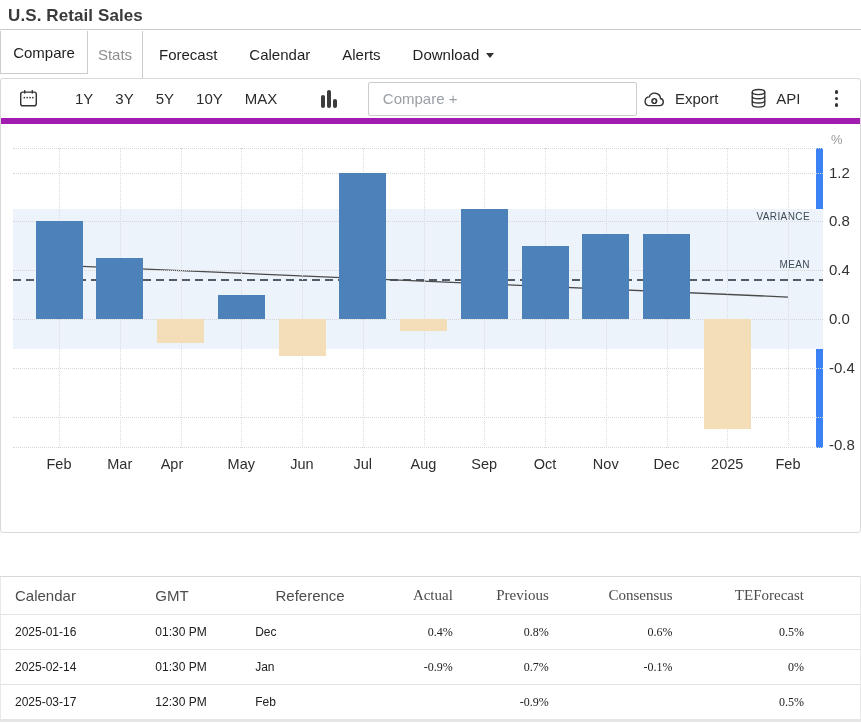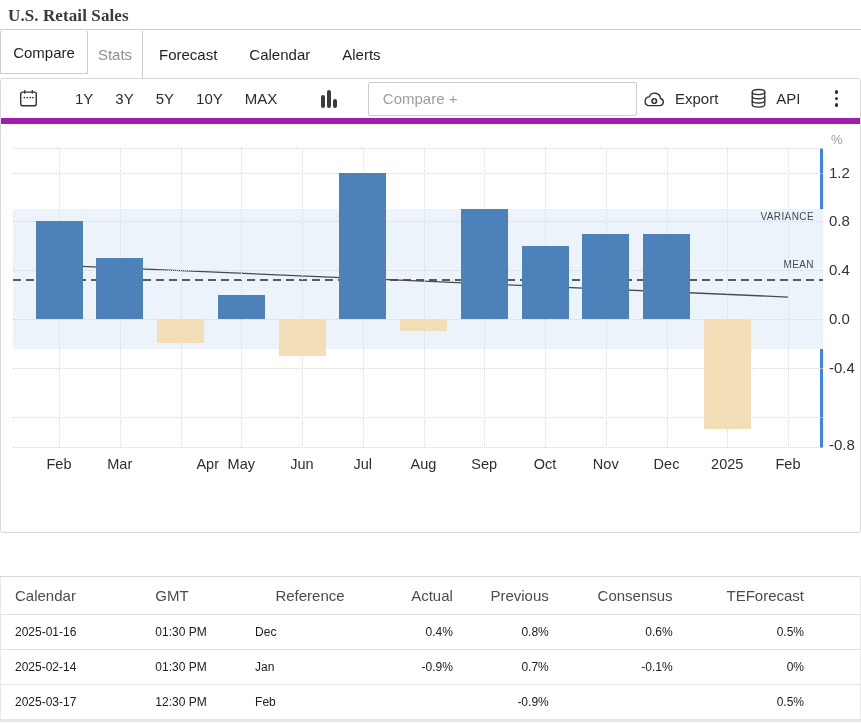--- a/index.html
+++ b/index.html
@@ -1,21 +1,21 @@
 <!DOCTYPE html>
 <html><head>
 <meta charset="utf-8">
 <style>
   * { margin:0; padding:0; box-sizing:border-box; }
   html,body { background:#fff; }
   body { font-family:"Liberation Sans","DejaVu Sans",sans-serif; color:#222; }
   #app { position:relative; width:861px; height:724px; background:#fff; overflow:hidden; }
 
   
-  .title-bar { position:absolute; left:0; top:0; width:861px; height:30px; border-bottom:1px solid #ccc;font-family:Liberation Serif, serif; }
+  .title-bar { position:absolute; left:0; top:0; width:861px; height:30px; border-bottom:1px solid #ccc; }
   .title-bar h1 { font-size:17px; font-weight:bold; color:#3a3a3a; padding:6px 0 0 8px; letter-spacing:.1px; }
 
   
   .tabs { position:absolute; left:0; top:31px; width:861px; height:47px; display:flex; align-items:stretch; }
   .tab { display:flex; align-items:center; justify-content:center; font-size:15px; color:#1f1f1f; cursor:pointer; padding:0 16px; }
   .tab .caret { width:0; height:0; border-left:4px solid transparent; border-right:4px solid transparent; border-top:5px solid #333; margin-left:7px; margin-top:2px; }
   .tab-summary { width:88px; height:43px; border-left:1px solid #ccc; border-right:1px solid #ccc; border-bottom:1px solid #ccc; padding:0; }
   .tab-stats { width:55px; height:47px; border-right:1px solid #ccc; color:#8f8f8f; padding:0; }
 
   
@@ -28,21 +28,21 @@
   .chart-type i { display:block; width:3.5px; background:#3c3c3c; border-radius:2px; }
   .compare-input { margin-left:31px; width:269px; height:34px; border:1px solid #ccc; border-radius:2px; font-size:15px; padding:0 14px; color:#333; font-family:inherit; outline:none; }
   .compare-input::placeholder { color:#9aa0a6; }
   .export-btn { margin-left:auto; gap:8px; }
   .api-btn { margin-left:31px; gap:8px; }
   .kebab { margin-left:30px; display:flex; flex-direction:column; gap:3px; cursor:pointer; padding:4px; }
   .kebab i { width:3.5px; height:3.5px; border-radius:50%; background:#2f2f2f; display:block; }
 
   
   .chart-body { position:relative; height:409px; }
-  #plot { position:absolute; left:12px; top:24px; width:810px; height:300px; border-right:3px solid #3b82f6;padding-left:11px; }
+  #plot { position:absolute; left:12px; top:24px; width:810px; height:300px; border-right:7px solid #3b82f6;padding-left:11px; }
   .band { position:absolute; left:0; width:810px; background:#ecf3fa; }
   .hgrid { position:absolute; left:0; width:810px; height:0; border-top:1px dotted #d7d7d7; }
   .vgrid { position:absolute; top:0; height:300px; width:0; border-left:1px dotted #dcdcdc; }
   .bar { position:absolute; }
   .plot-note { position:absolute; right:6px; font-size:10px; color:#3f4a54; letter-spacing:.4px; }
   #trend-svg { position:absolute; left:0; top:0; }
   .y-tick { position:absolute; left:828px; width:32px; font-size:15px; color:#333; }
   .unit-label { position:absolute; left:830px; top:8px; font-size:13px; color:#9a9a9a; }
   .x-axis { position:absolute; left:0; top:332px; width:861px; height:20px; }
   .x-label { position:absolute; width:70px; text-align:center; font-size:14.5px; color:#2e2e2e; }
@@ -50,21 +50,21 @@
   .source-label { position:absolute; left:30px; top:3px; font-size:12.5px; color:#9a9a9a; }
   .mode-links { position:absolute; right:41px; top:0; display:flex; gap:29px; }
   .mode-link { font-size:15px; color:#2b2b2b; cursor:pointer; }
   .mode-link.active { color:#2f87e0; }
 
   
   .data-table-wrap { position:absolute; left:0; top:576px; width:861px; }
   table.data-table { width:861px; border-collapse:collapse; border-top:1px solid #d8d8d8; border-left:1px solid #e9e9e9; border-right:1px solid #e9e9e9; }
   .data-table th { font-weight:normal; font-size:15px; color:#4c4c4c; height:38px; border-bottom:1px solid #e3e3e3; }
   .data-table td { font-size:12px; color:#202020; height:35px; border-bottom:1px solid #e3e3e3; }
-  .al { text-align:left; } .ac { } .ar { text-align:right; }
+  .al { text-align:left; } .ac { } .ar { text-align:right;font-family:Liberation Serif, serif; }
   .pl14 { padding-left:14px; } .pl15 { padding-left:15px; } .pr7 { padding-right:7px; } .pr56 { padding-right:56px; }
   .bottom-strip { position:absolute; left:0; top:719px; width:861px; height:3px; background:#e5e5e7; }
 
   
   .icon-svg { display:block; }
 </style>
 </head>
 <body>
 
 <div id="app">
@@ -81,20 +81,24 @@
         <span>Stats</span>
       </div>
       <div class="tab tab-forecast">
         <span>Forecast</span>
       </div>
       <div class="tab tab-calendar">
         <span>Calendar</span>
       </div>
       <div class="tab tab-alerts">
         <span>Alerts</span>
+      </div>
+      <div class="tab tab-download">
+        <span>Download</span>
+        <span class="caret"></span>
       </div>
     </div>
 
   <div class="card">
 
     <div class="toolbar">
       <button class="tool-btn">
         <span>
           <svg class="icon-svg" width="19" height="19" viewBox="0 0 20 20">
             <rect x="1.8" y="3.3" width="16.4" height="14.4" rx="2.2" fill="none" stroke="#333" stroke-width="1.5"></rect>
@@ -196,21 +200,21 @@
           <div class="y-tick" style="top: 39.6px;">1.2</div>
           <div class="y-tick" style="top: 88.4px;">0.8</div>
           <div class="y-tick" style="top: 137.2px;">0.4</div>
           <div class="y-tick" style="top: 186px;">0.0</div>
           <div class="y-tick" style="top: 234.8px;">-0.4</div>
           <div class="y-tick" style="top: 283.6px; margin-top: 28px;">-0.8</div>
         </div>
       <div class="x-axis" id="x-axis">
           <span class="x-label" style="left: 23px;">Feb</span>
           <span class="x-label" style="left: 83.75px;">Mar</span>
-          <span class="x-label" style="left: 148px; text-align: right;">Apr</span>
+          <span class="x-label" style="left: 136px;">Apr</span>
           <span class="x-label" style="left: 205.25px;">May</span>
           <span class="x-label" style="left: 266px;">Jun</span>
           <span class="x-label" style="left: 326.75px;">Jul</span>
           <span class="x-label" style="left: 387.5px;">Aug</span>
           <span class="x-label" style="left: 448.25px;">Sep</span>
           <span class="x-label" style="left: 509px;">Oct</span>
           <span class="x-label" style="left: 569.75px;">Nov</span>
           <span class="x-label" style="left: 630.5px;">Dec</span>
           <span class="x-label" style="left: 691.25px;">2025</span>
           <span class="x-label" style="left: 752px;">Feb</span>

